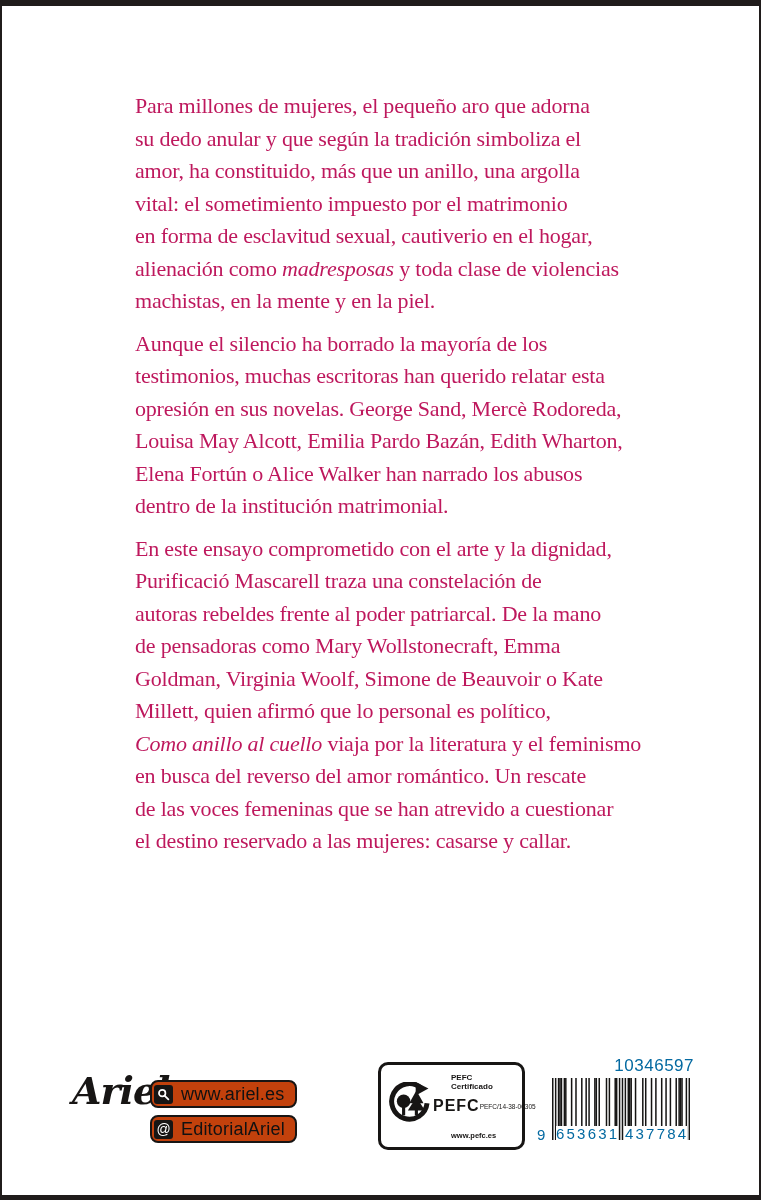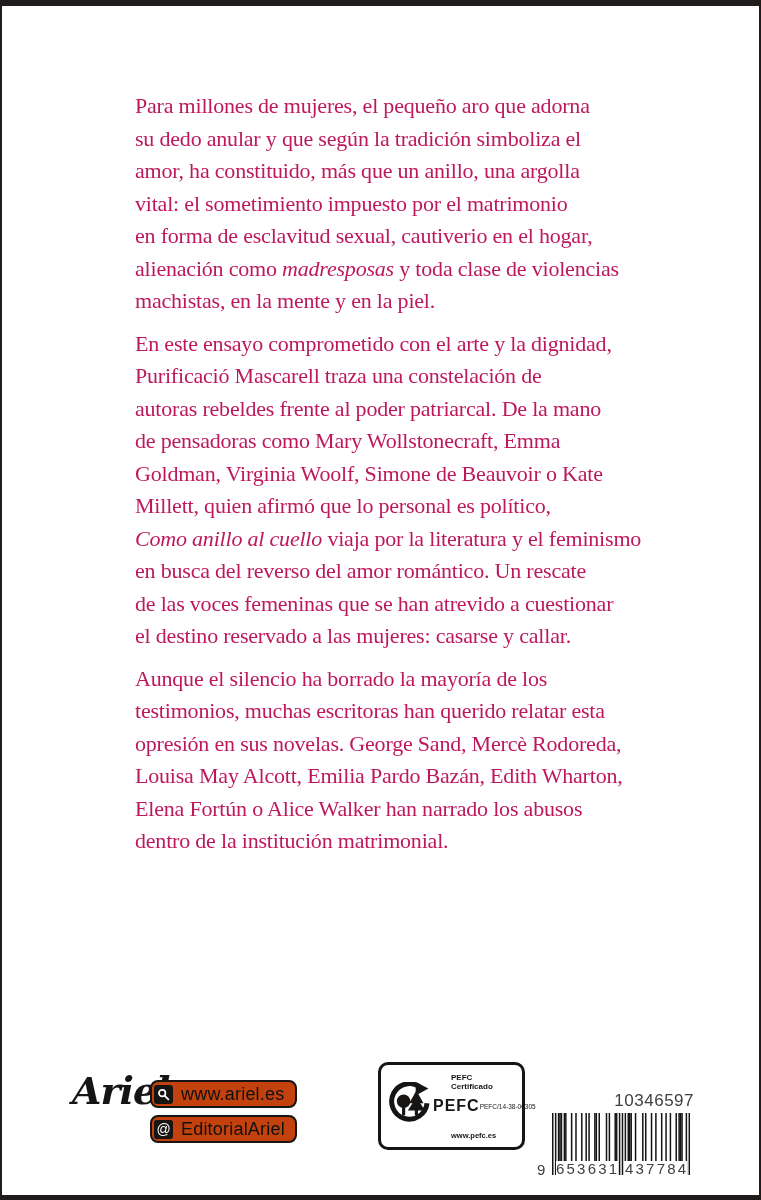--- a/index.html
+++ b/index.html
@@ -49,22 +49,22 @@
   }
   .pefc-left{width:58px;display:flex;flex-direction:row;align-items:center;justify-content:space-between;}
   .pefc-name{font-weight:bold;font-size:16px;letter-spacing:1px;line-height:1;}
   .pefc-code{font-size:6.5px;white-space:nowrap;}
   .pefc-right{flex:1;display:flex;flex-direction:column;justify-content:space-between;padding:3px 0 2px 0;}
   .pefc-title{font-weight:bold;font-size:8px;}
   .pefc-body{font-size:7.5px;line-height:1.35;white-space:pre-line;}
   .pefc-url{font-weight:bold;font-size:7.5px;}
   
   .barcode{
-    position:absolute;left:536px;top:1091px;width:160px;height:92px;
-    font-family:"Liberation Sans", sans-serif;color:#404040;
+    position:absolute;left:536px;top:1056px;width:160px;height:92px;
+    font-family:"Liberation Sans", sans-serif;color:#0369a1;
   }
   .bc-top{
     position:absolute;top:0;right:2px;font-size:17px;letter-spacing:0.5px;
   }
   .bc-svg{position:absolute;left:16px;top:22px;}
   .bc-svg rect{fill:#151413;}
   .bc-first{position:absolute;left:1px;top:70px;font-size:15px;}
   .bc-group{
     position:absolute;top:70px;height:16px;background:#fff;font-size:15px;
     letter-spacing:2.2px;text-align:center;line-height:16px;
@@ -78,36 +78,36 @@
 <div class="frame"></div>
 
 <div class="synopsis">
     <p><span>Para millones de mujeres, el pequeño aro que adorna
 su dedo anular y que según la tradición simboliza el
 amor, ha constituido, más que un anillo, una argolla
 vital: el sometimiento impuesto por el matrimonio
 en forma de esclavitud sexual, cautiverio en el hogar,
 alienación como </span><em>madresposas</em><span> y toda clase de violencias
 machistas, en la mente y en la piel.</span></p>
+    <p><span>Aunque el silencio ha borrado la mayoría de los
+testimonios, muchas escritoras han querido relatar esta
+opresión en sus novelas. George Sand, Mercè Rodoreda,
+Louisa May Alcott, Emilia Pardo Bazán, Edith Wharton,
+Elena Fortún o Alice Walker han narrado los abusos
+dentro de la institución matrimonial.</span></p>
     <p><span>En este ensayo comprometido con el arte y la dignidad,
 Purificació Mascarell traza una constelación de
 autoras rebeldes frente al poder patriarcal. De la mano
 de pensadoras como Mary Wollstonecraft, Emma
 Goldman, Virginia Woolf, Simone de Beauvoir o Kate
 Millett, quien afirmó que lo personal es político,
 </span><em>Como anillo al cuello</em><span> viaja por la literatura y el feminismo
 en busca del reverso del amor romántico. Un rescate
 de las voces femeninas que se han atrevido a cuestionar
 el destino reservado a las mujeres: casarse y callar.</span></p>
-    <p><span>Aunque el silencio ha borrado la mayoría de los
-testimonios, muchas escritoras han querido relatar esta
-opresión en sus novelas. George Sand, Mercè Rodoreda,
-Louisa May Alcott, Emilia Pardo Bazán, Edith Wharton,
-Elena Fortún o Alice Walker han narrado los abusos
-dentro de la institución matrimonial.</span></p>
   </div>
 
 <div class="ariel-logo">Ariel</div>
 
 <div class="badge b1">
   <span class="badge-sq">
     <svg width="13" height="13" viewBox="0 0 20 20">
       <circle cx="8" cy="8" r="5" fill="none" stroke="#fff" stroke-width="2.6"></circle>
       <line x1="12" y1="12" x2="17.5" y2="17.5" stroke="#fff" stroke-width="2.8" stroke-linecap="round"></line>
     </svg>

